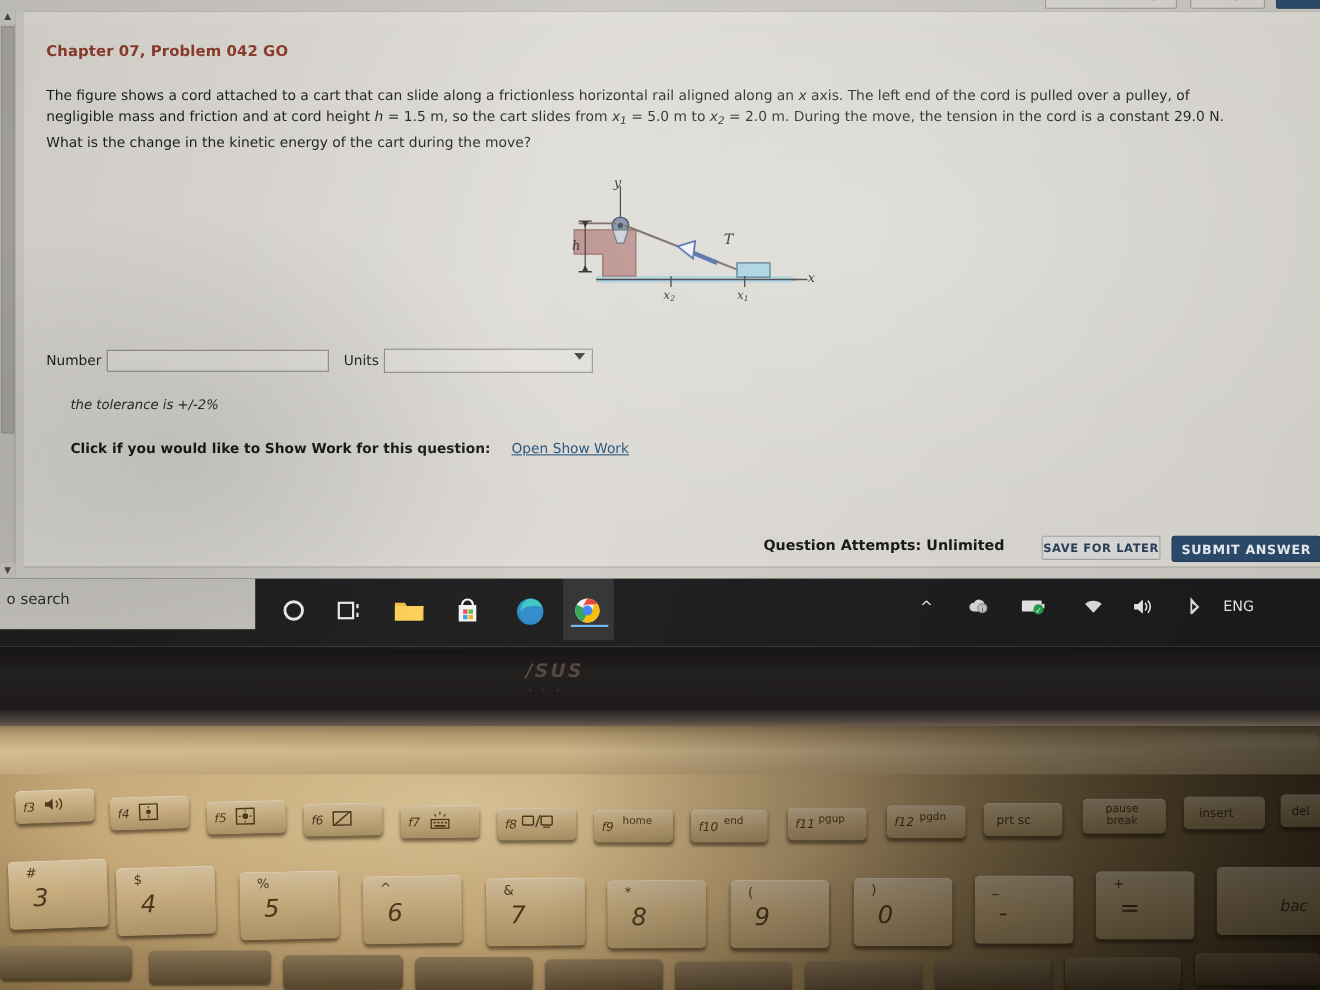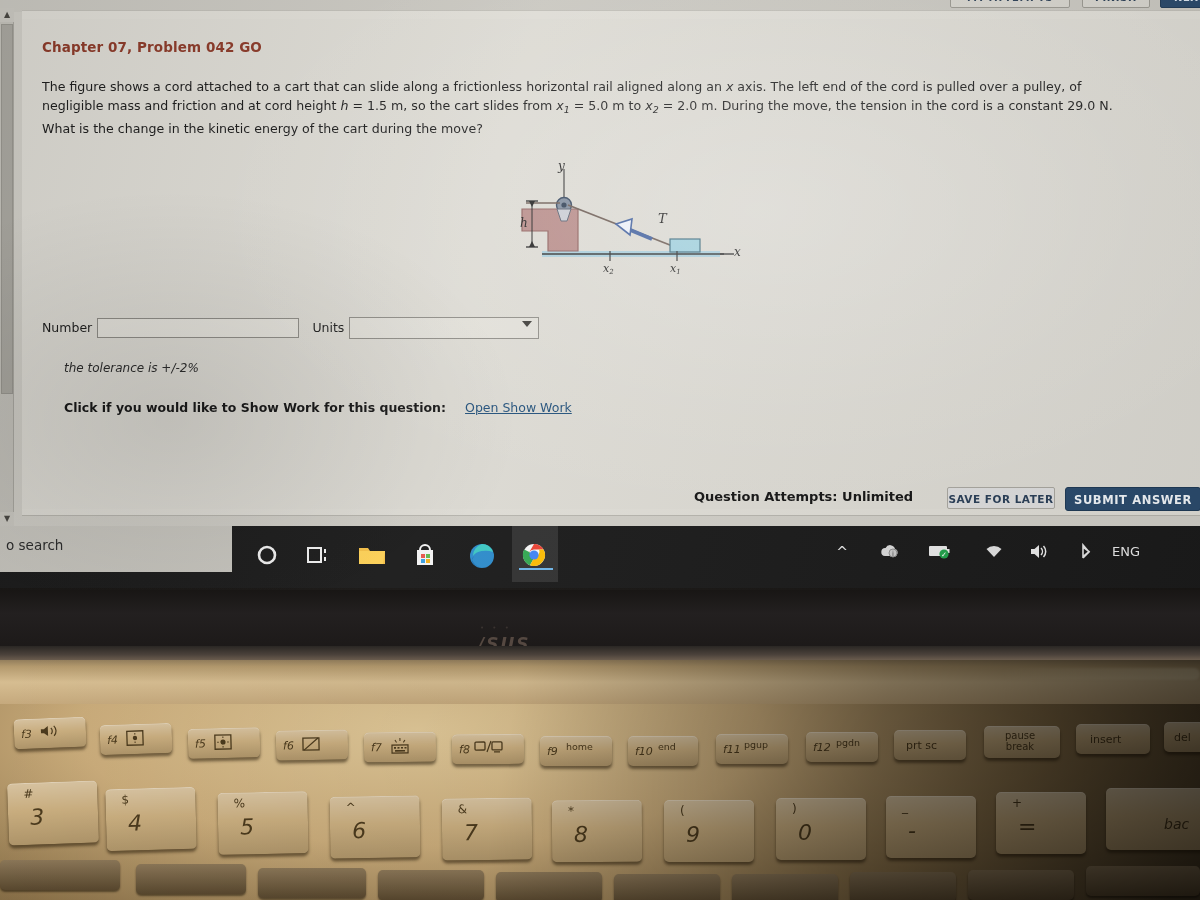--- a/index.html
+++ b/index.html
@@ -209,21 +209,20 @@
     position: absolute; left: 0; top: 588px; width: 1200px; height: 72px;
     background: linear-gradient(180deg, #171513 0%, #232020 35%, #1a1716 100%);
     z-index: 15;
   }
   .asus-logo {
     position: absolute; left: 478px; top: 12px;
     font-size: 17px; font-weight: bold; letter-spacing: 2px;
     color: #5f5148; font-style: italic;
     font-family: "DejaVu Sans", sans-serif;
     opacity: 0.85;
-    margin-top: 34px;
   }
   .bezel-dots {
     position: absolute; left: 480px; top: 36px;
     font-size: 7px; color: #3a3330; letter-spacing: 3px;
   }
   .hinge-strip {
     position: absolute; left: 0; bottom: 0; width: 1200px; height: 14px;
     background: linear-gradient(180deg, #2a2724 0%, #4a413a 60%, #6a5c4e 100%);
   }
 

